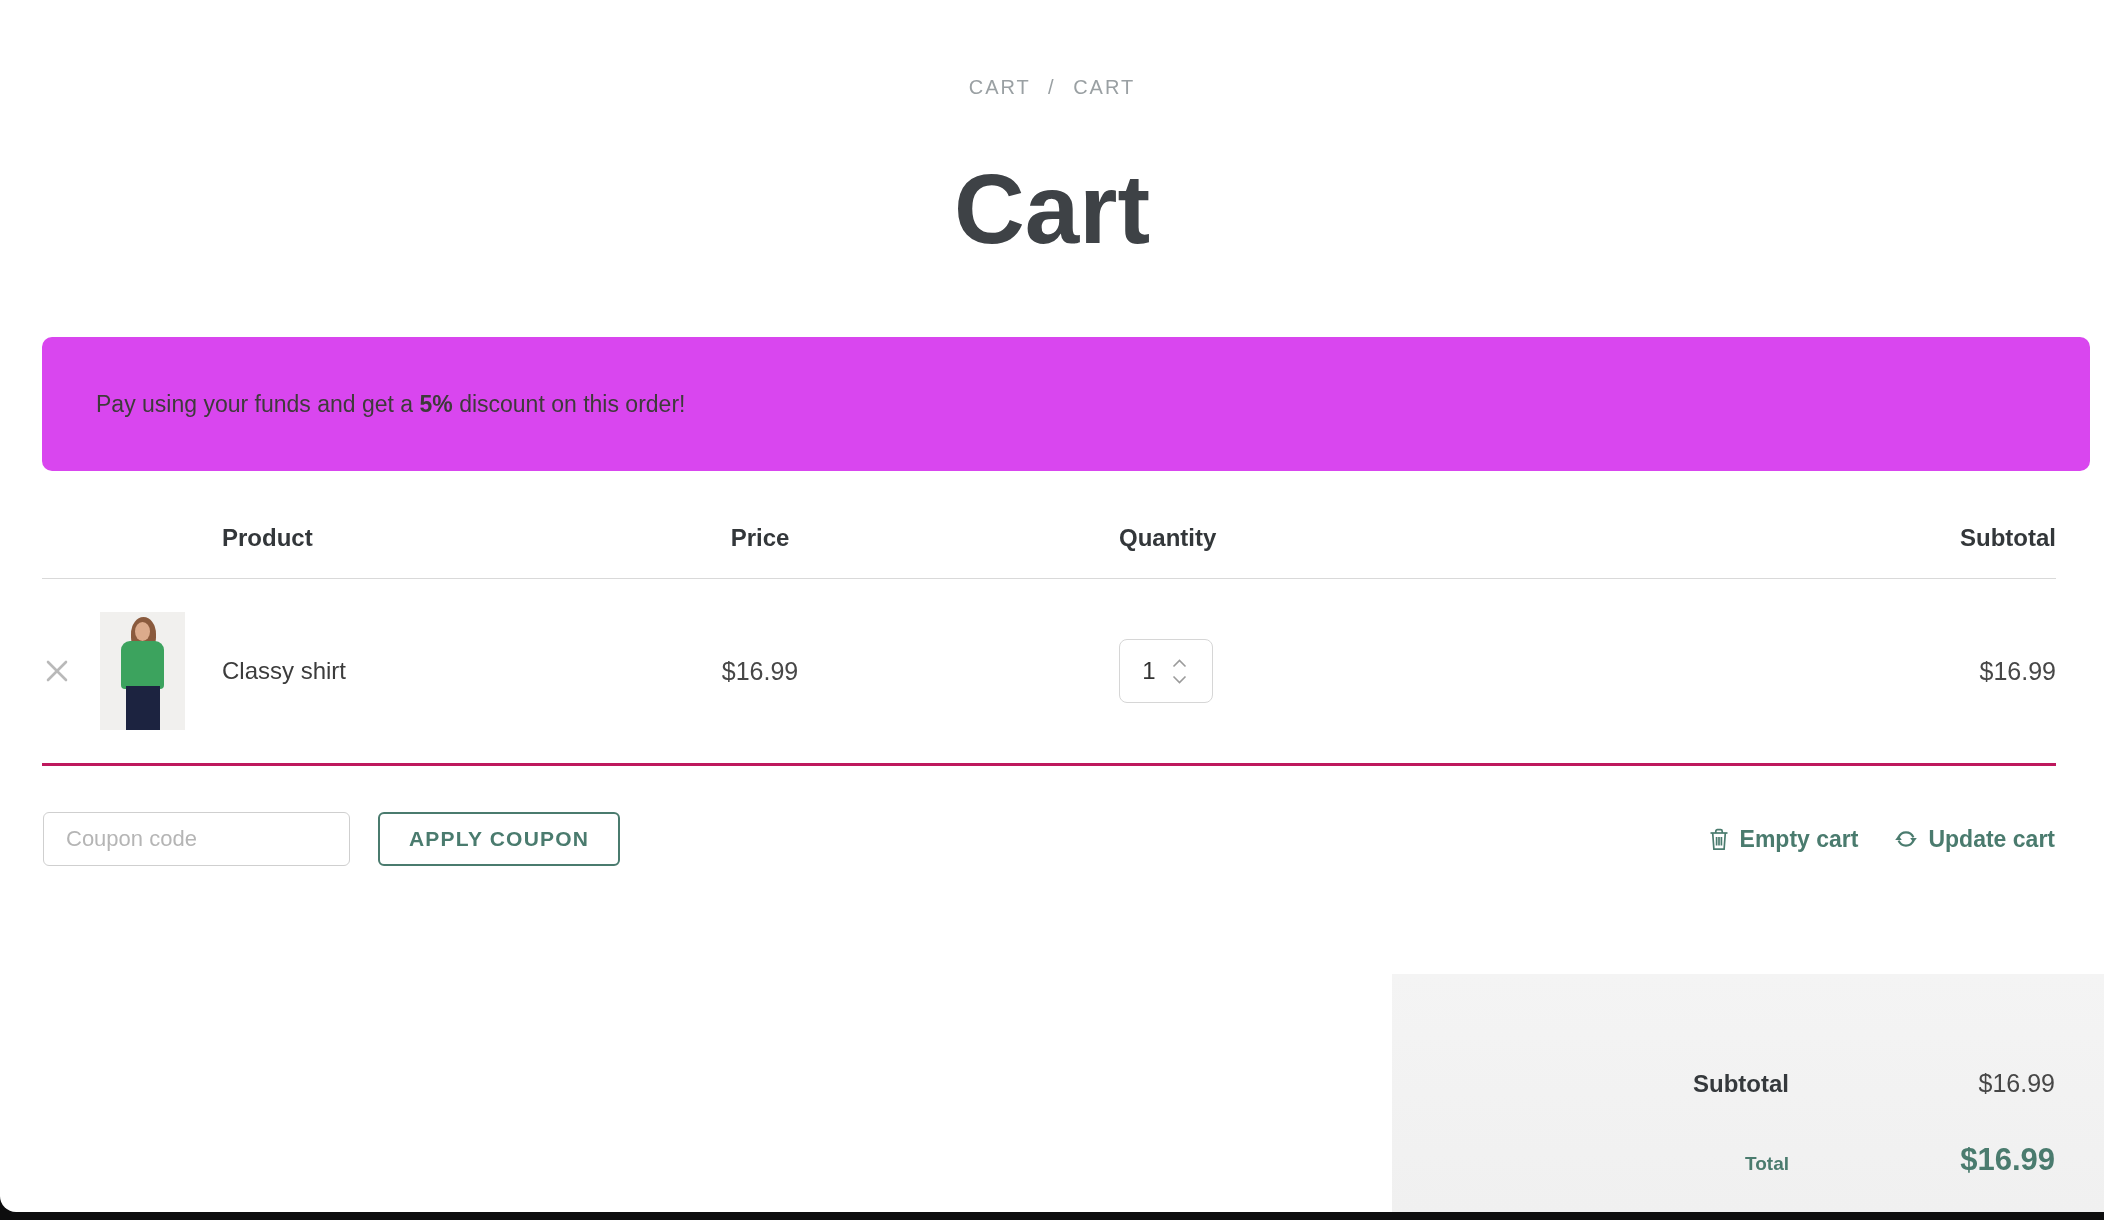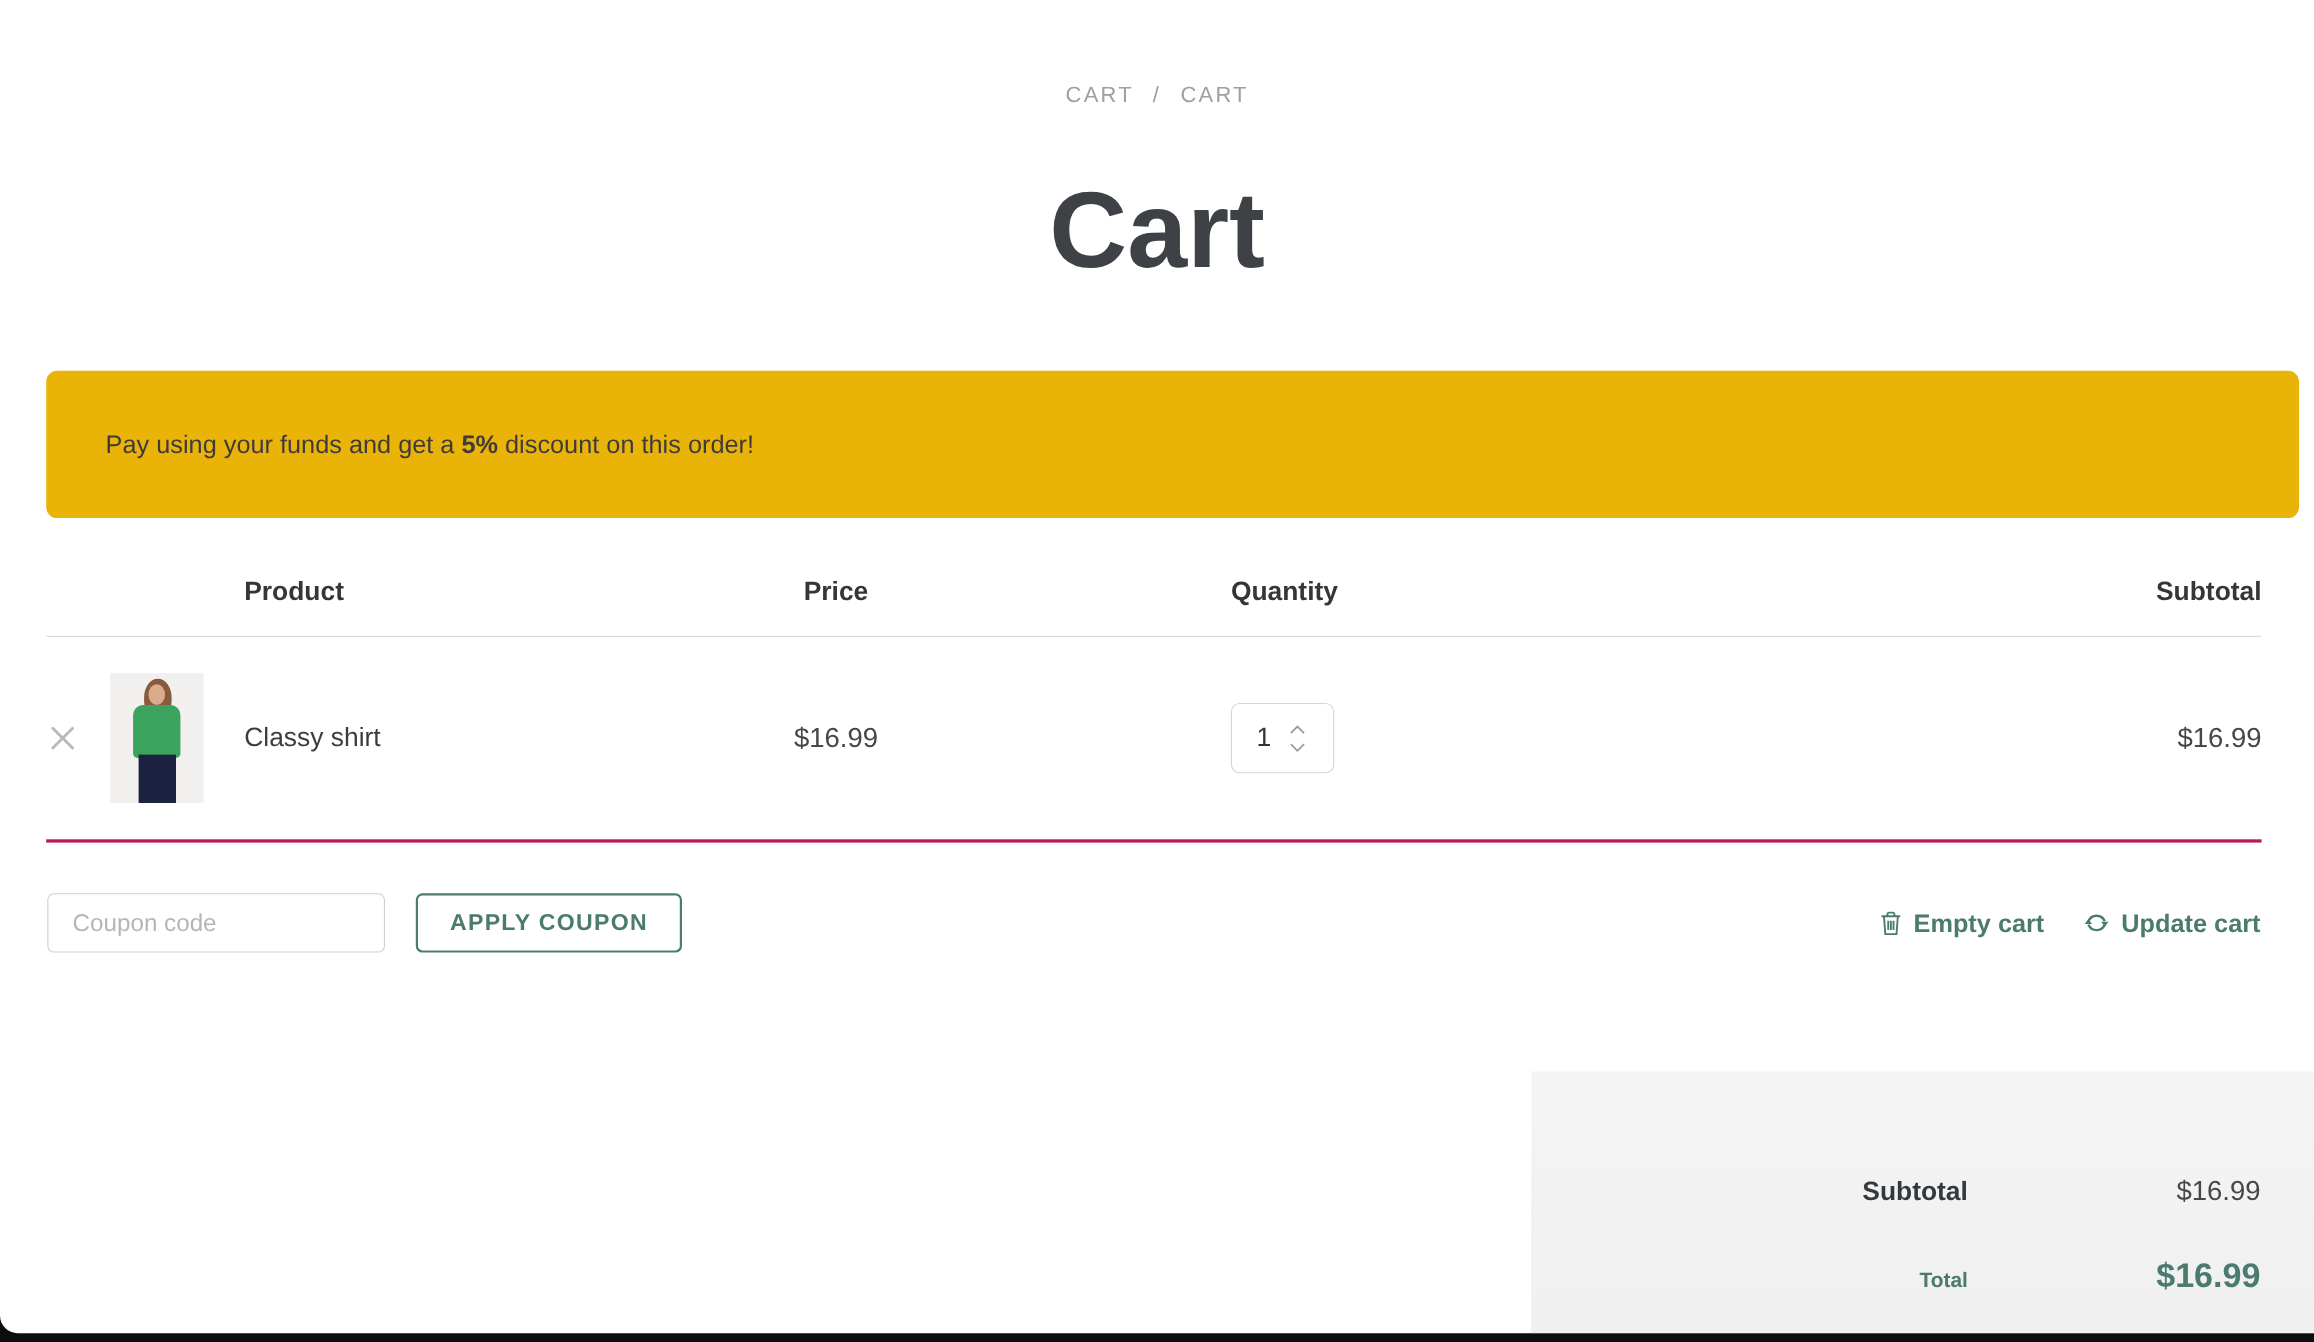--- a/index.html
+++ b/index.html
@@ -30,21 +30,21 @@
   
   .title {
     position: absolute; top: 158px; left: 0; width: 100%;
     text-align: center;
     font-size: 98px; line-height: 1.05; font-weight: 700; color: #3e4246;
   }
 
   
   .notice {
     position: absolute; top: 337px; left: 42px; right: 14px; height: 134px;
-    background: #eab308; border-radius: 10px;
+    background: #d946ef; border-radius: 10px;
     display: flex; align-items: center; padding-left: 54px;
     font-size: 23px; color: #3e3b3a;
   }
   .notice b { font-weight: 700; }
 
   
   .cart-table { position: absolute; top: 512px; left: 42px; right: 48px; }
   .thead, .trow {
     display: grid;
     grid-template-columns: 58px 122px 423px 230px 244px 140px 1fr;

